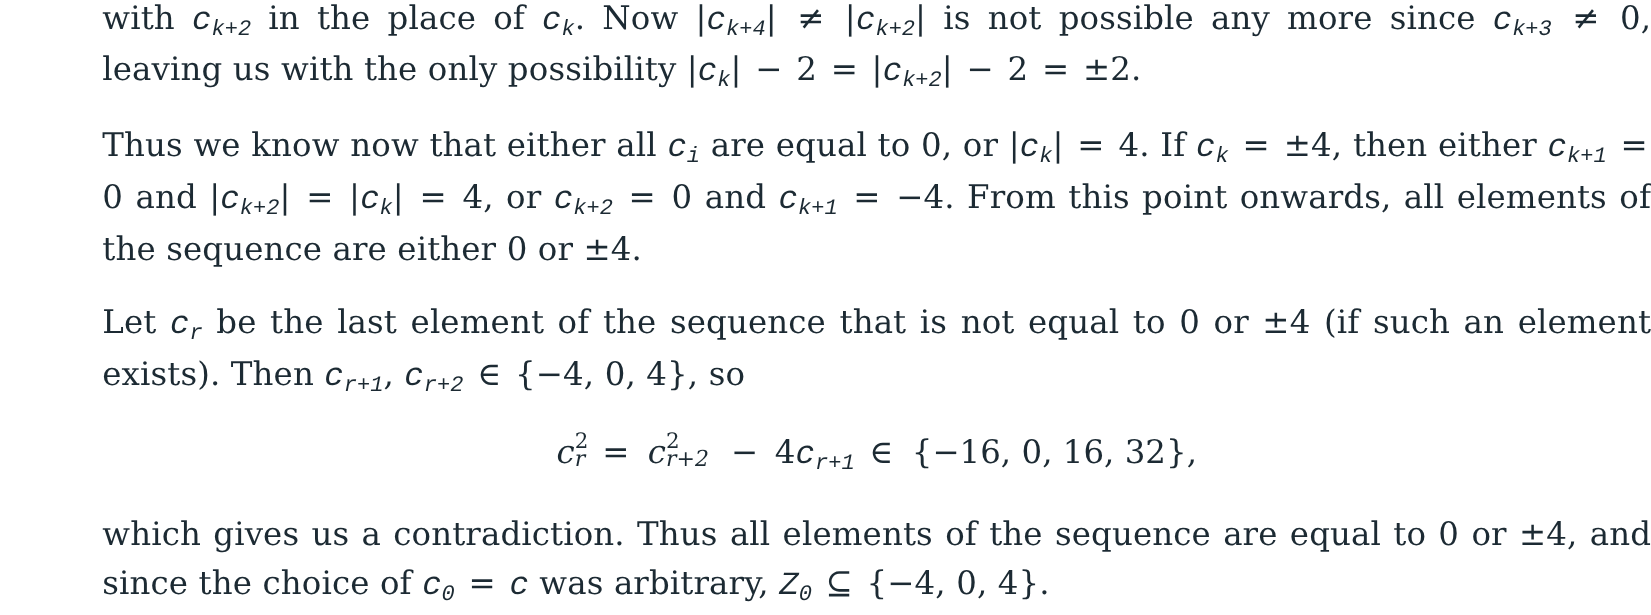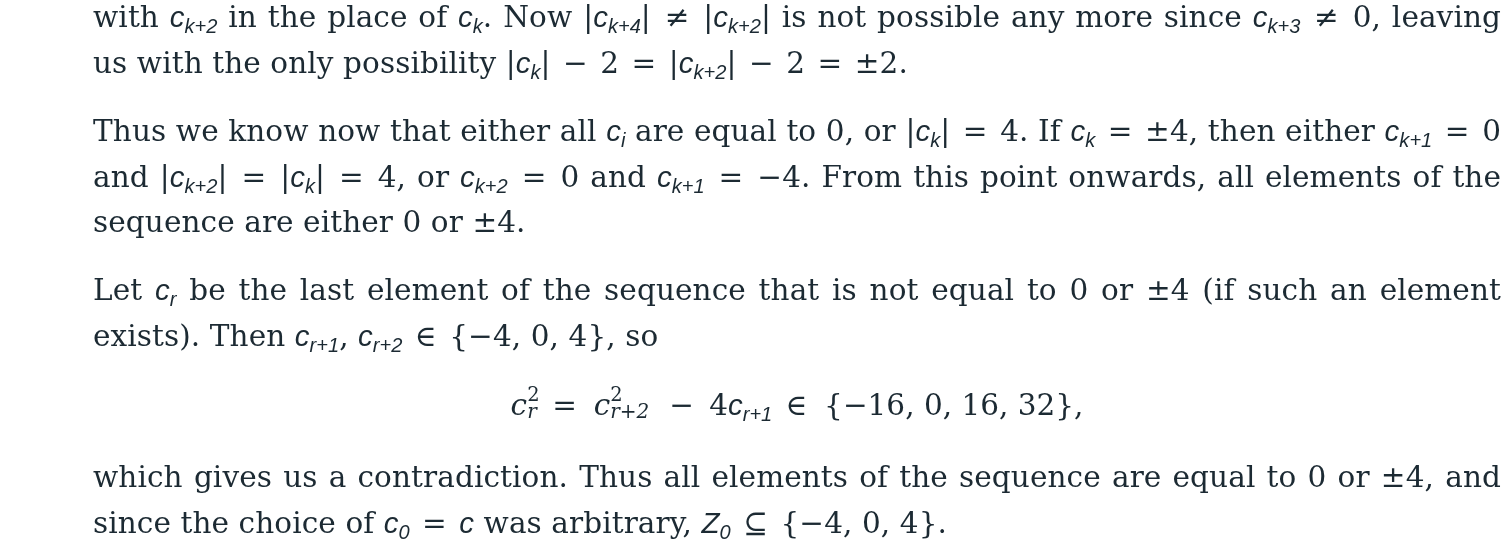--- a/index.html
+++ b/index.html
@@ -32,21 +32,21 @@
     font-size: 29.5px;
     line-height: 45px;
     text-align: justify;
     text-justify: inter-word;
     letter-spacing: 0.1px;
   }
   p.para:last-child { margin-bottom: 0; }
 
   
   .m {
-    font-family: Liberation Sans, sans-serif;
+    font-family: Liberation Mono, monospace;
     font-style: italic;
     letter-spacing: 0;
   }
   .mn, .mo {
     font-style: normal;
   }
   sub {
     font-size: 0.68em;
     line-height: 0;
     vertical-align: -0.28em;

